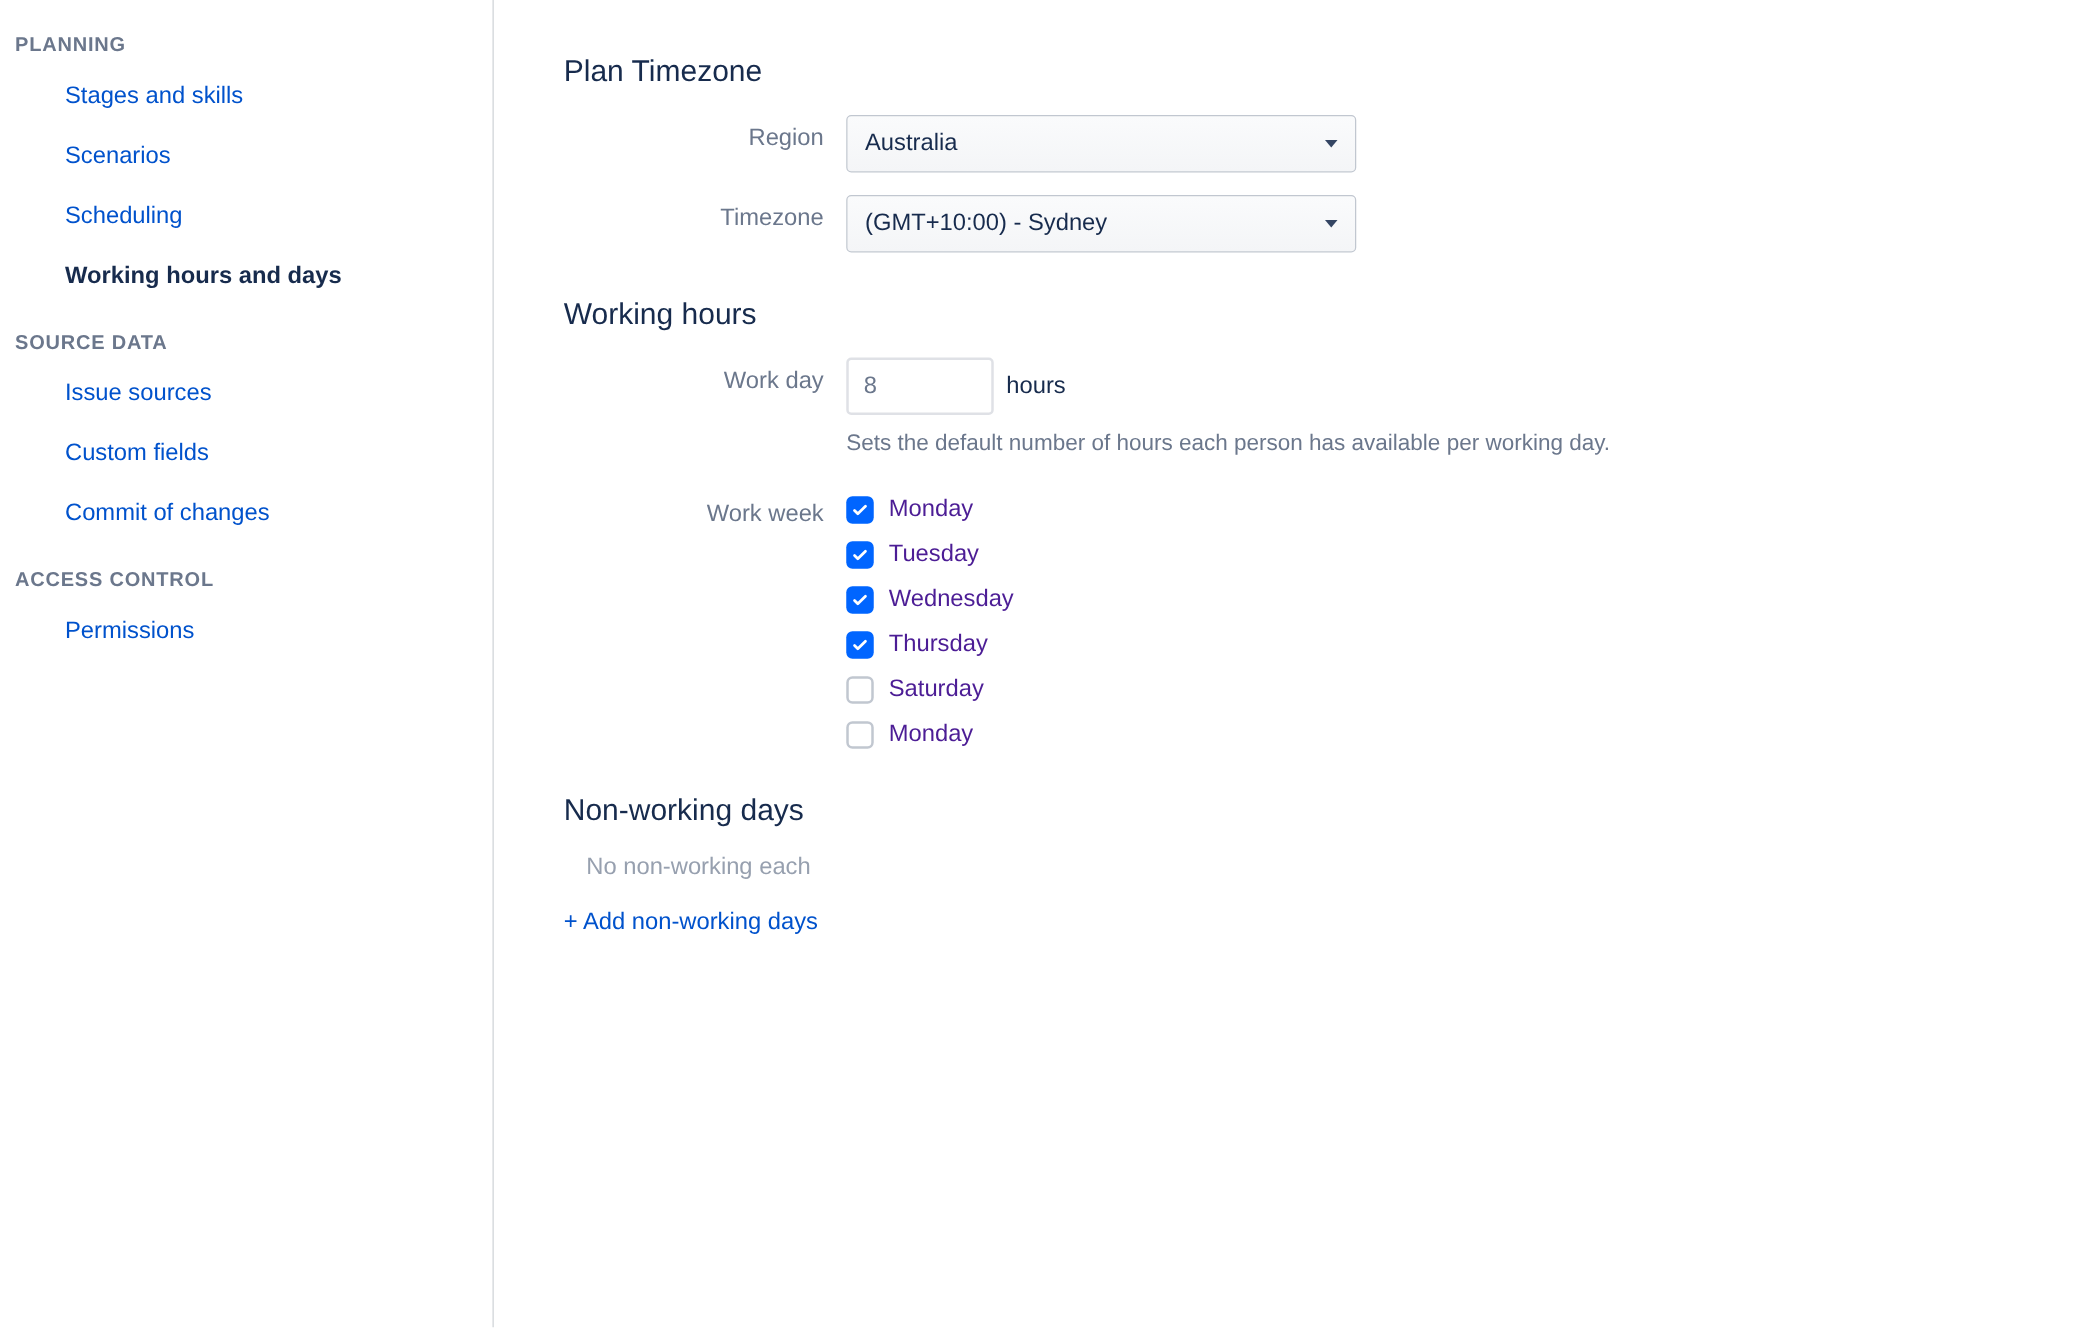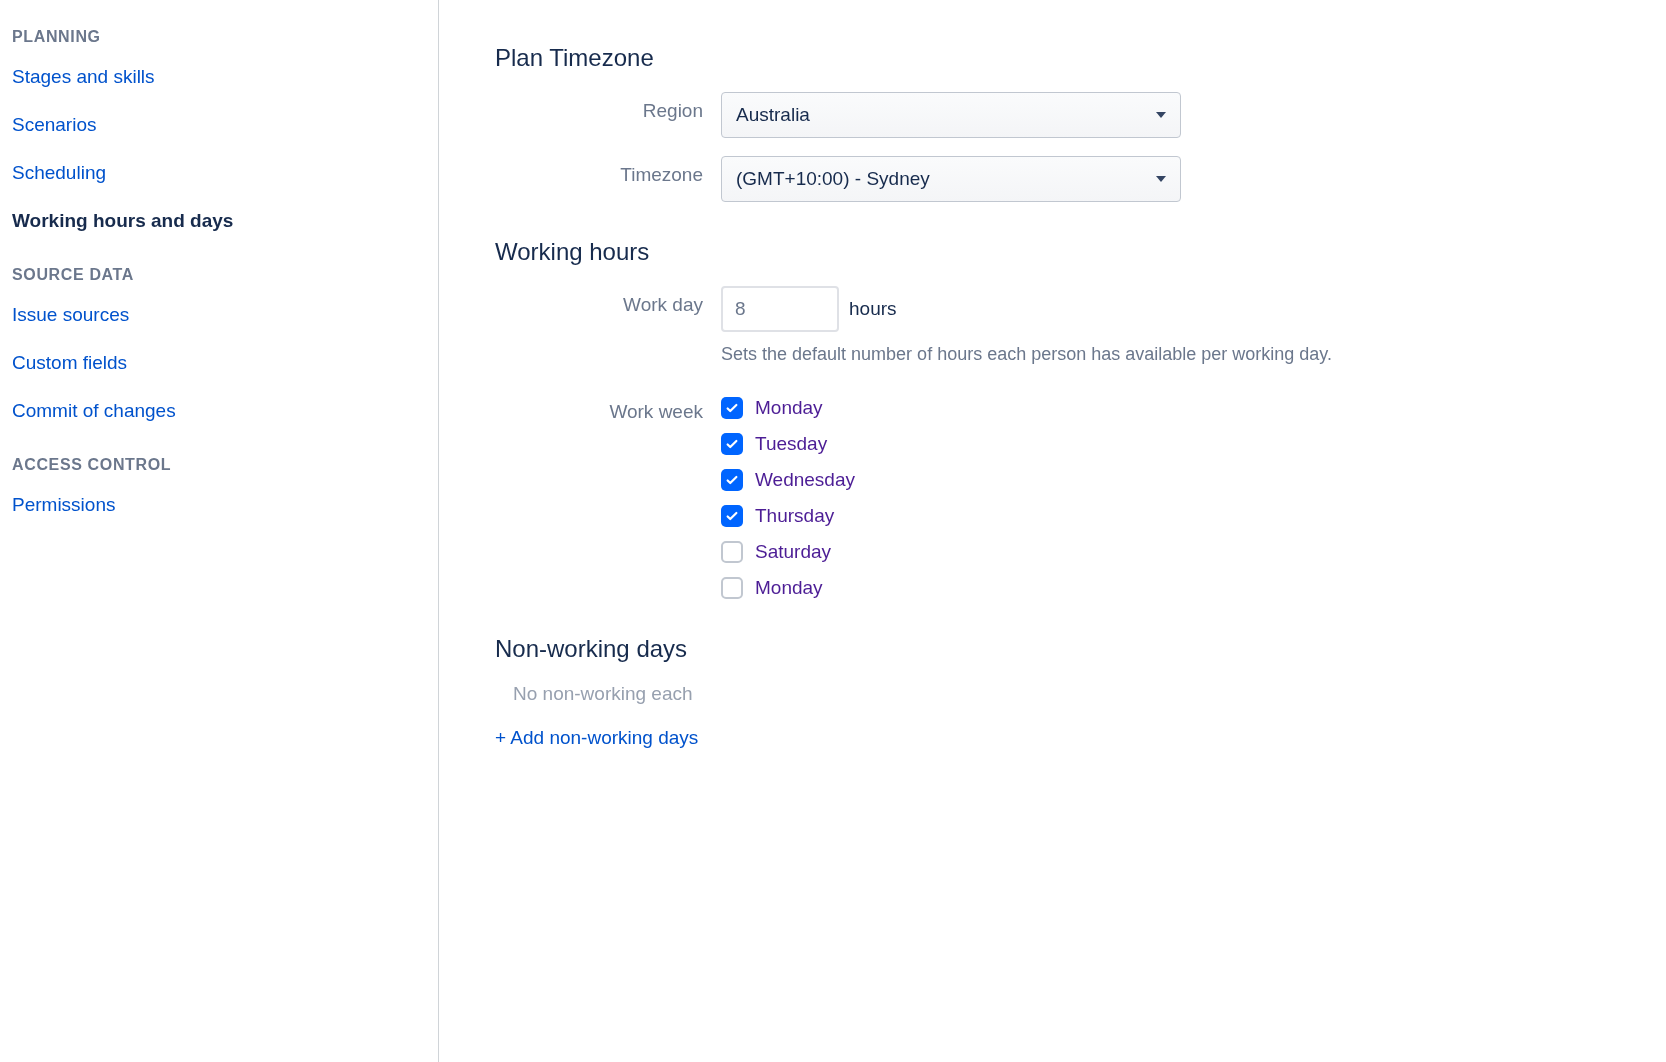--- a/index.html
+++ b/index.html
@@ -7,41 +7,42 @@
     font-family: -apple-system, BlinkMacSystemFont, "Segoe UI", Helvetica, Arial, sans-serif;
     font-size: 19px;
     color: #172b4d;
     background: #fff;
     display: flex;
     width: 1666px;
     height: 1062px;
     overflow: hidden;
   }
   .sidebar {
-    width: 439px;
+    width: 395px;
     padding: 24px 12px 24px 12px;
     border-right: 1px solid #d0d4d8;
   }
   .sidebar-section-header {
     font-size: 16px;
     font-weight: 700;
     color: #6b778c;
     letter-spacing: 0.04em;
     text-transform: uppercase;
     margin-bottom: 14px;
     margin-top: 28px;
   }
   .sidebar-section-header.first { margin-top: 4px; }
   .sidebar-item {
     display: block;
     color: #0052cc;
     font-size: 19px;
     padding: 6px 0;
     margin-bottom: 14px;
     cursor: pointer;
+    margin-left: 40px;
   }
   .sidebar-item.active {
     color: #172b4d;
     font-weight: 700;
   }
   .main {
     flex: 1;
     padding: 44px 40px 40px 56px;
   }
   h2.section-title {
@@ -58,21 +59,21 @@
   .form-label {
     width: 226px;
     text-align: right;
     padding-right: 18px;
     padding-top: 8px;
     color: #6b778c;
     font-size: 19px;
   }
   .form-field { flex: 1; }
   .select-box {
-    width: 460px;
+    width: 408px;
     height: 46px;
     border: 1px solid #c1c7d0;
     border-radius: 4px;
     background: linear-gradient(#fafbfc, #f4f5f7);
     display: flex;
     align-items: center;
     justify-content: space-between;
     padding: 0 14px;
     font-size: 19px;
     color: #172b4d;

